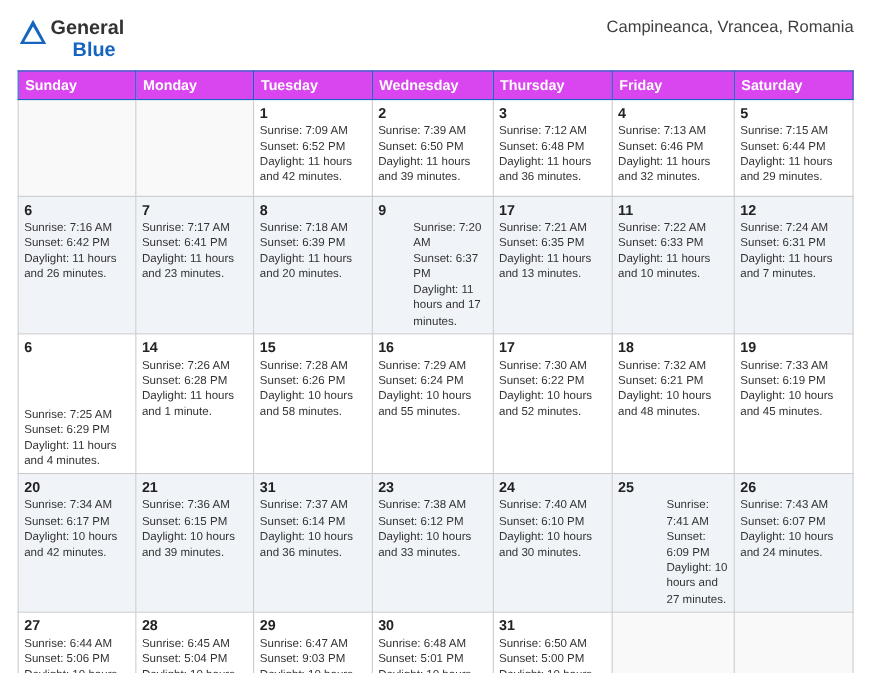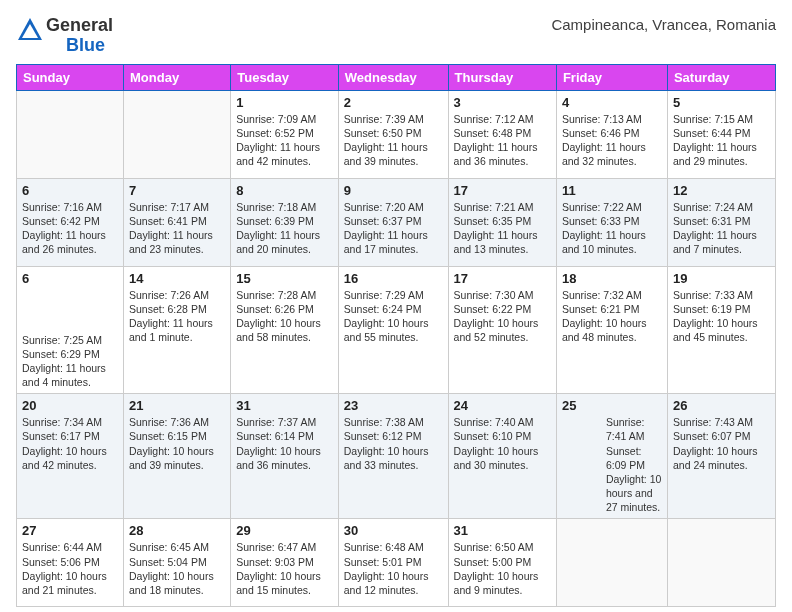--- a/index.html
+++ b/index.html
@@ -177,21 +177,21 @@
 Daylight: 11 hours and 23 minutes.</div>
         </td>
         <td>
           <span class="day-num">8</span>
           <div class="day-detail" style="white-space: pre-line;">Sunrise: 7:18 AM
 Sunset: 6:39 PM
 Daylight: 11 hours and 20 minutes.</div>
         </td>
         <td>
           <span class="day-num">9</span>
-          <div class="day-detail" style="white-space: pre-line;">Sunrise: 7:20 AM
+          <div class="day-detail" style="white-space: pre-line; margin-left: 32px;">Sunrise: 7:20 AM
 Sunset: 6:37 PM
 Daylight: 11 hours and 17 minutes.</div>
         </td>
         <td>
           <span class="day-num">17</span>
           <div class="day-detail" style="white-space: pre-line;">Sunrise: 7:21 AM
 Sunset: 6:35 PM
 Daylight: 11 hours and 13 minutes.</div>
         </td>
         <td>

